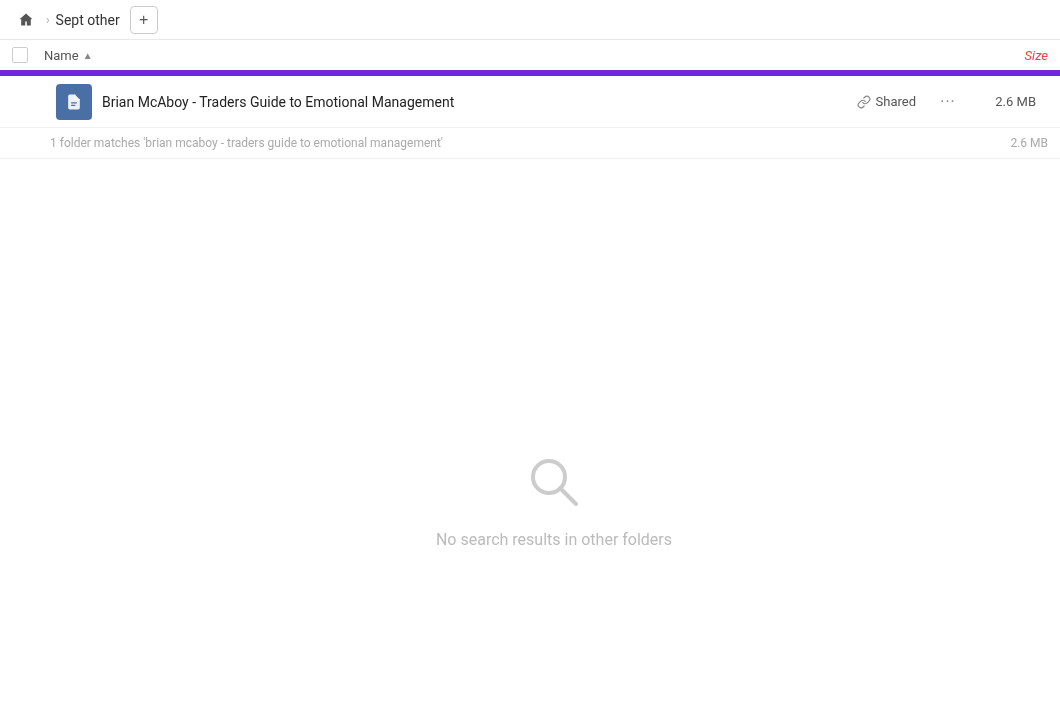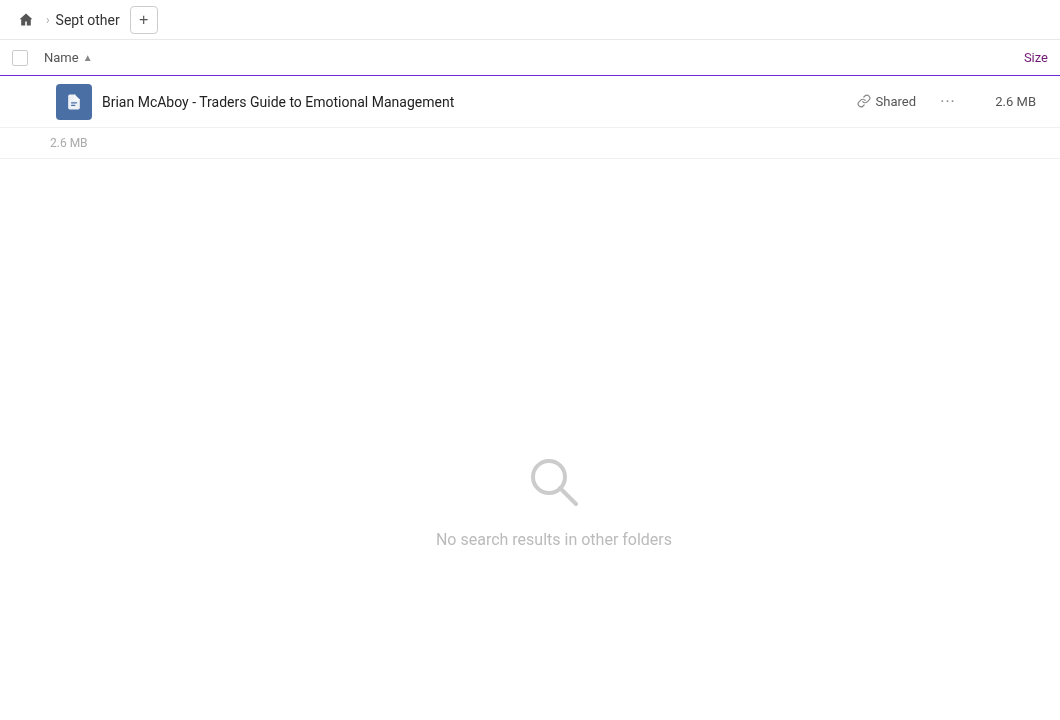--- a/index.html
+++ b/index.html
@@ -62,21 +62,21 @@
       color: #555;
       margin-left: 6px;
       font-size: 16px;
       background: #fff;
     }
 
     .column-header {
       display: flex;
       align-items: center;
       padding: 6px 12px;
-      border-bottom: 1px solid #6d28d9;
+      border-bottom: 6px solid #6d28d9;
       height: 36px;
       background: #fff;
     }
 
     .col-checkbox {
       width: 32px;
       display: flex;
       align-items: center;
     }
 
@@ -88,21 +88,22 @@
       font-size: 13px;
       color: #555;
       cursor: pointer;
       user-select: none;
     }
 
     .col-size {
       width: 80px;
       text-align: right;
       font-size: 13px;
-      color: #701a75;
+      color: #ef4444;
+      font-style: italic;
     }
 
     .sort-arrow {
       font-size: 10px;
       color: #888;
     }
 
     .file-row {
       display: flex;
       align-items: center;
@@ -138,21 +139,21 @@
 
     .file-name {
       flex: 1;
       font-size: 14px;
       color: #222;
       font-weight: 400;
     }
 
     .file-shared {
       display: flex;
-      align-items: flex-start;
+      align-items: flex-end;
       gap: 5px;
       color: #555;
       font-size: 13px;
       margin-right: 16px;
     }
 
     .file-more {
       width: 32px;
       height: 32px;
       display: flex;
@@ -267,20 +268,21 @@
       </svg>
       <span>Shared</span>
     </div>
     <div class="file-more">
       <span style="letter-spacing:1px;font-size:16px;color:#888">···</span>
     </div>
     <div class="file-size">2.6 MB</div>
   </div>
 
   <div class="match-info">
+    <span>1 folder matches 'brian mcaboy - traders guide to emotional management'</span>
     <span class="match-size">2.6 MB</span>
   </div>
 
   <div class="empty-state">
     <svg class="search-icon-large" viewBox="0 0 64 64" fill="none">
       <circle cx="27" cy="27" r="16" stroke="#ccc" stroke-width="4" fill="none"></circle>
       <line x1="38" y1="38" x2="54" y2="54" stroke="#ccc" stroke-width="4" stroke-linecap="round"></line>
     </svg>
     <span class="empty-label">No search results in other folders</span>
   </div>

